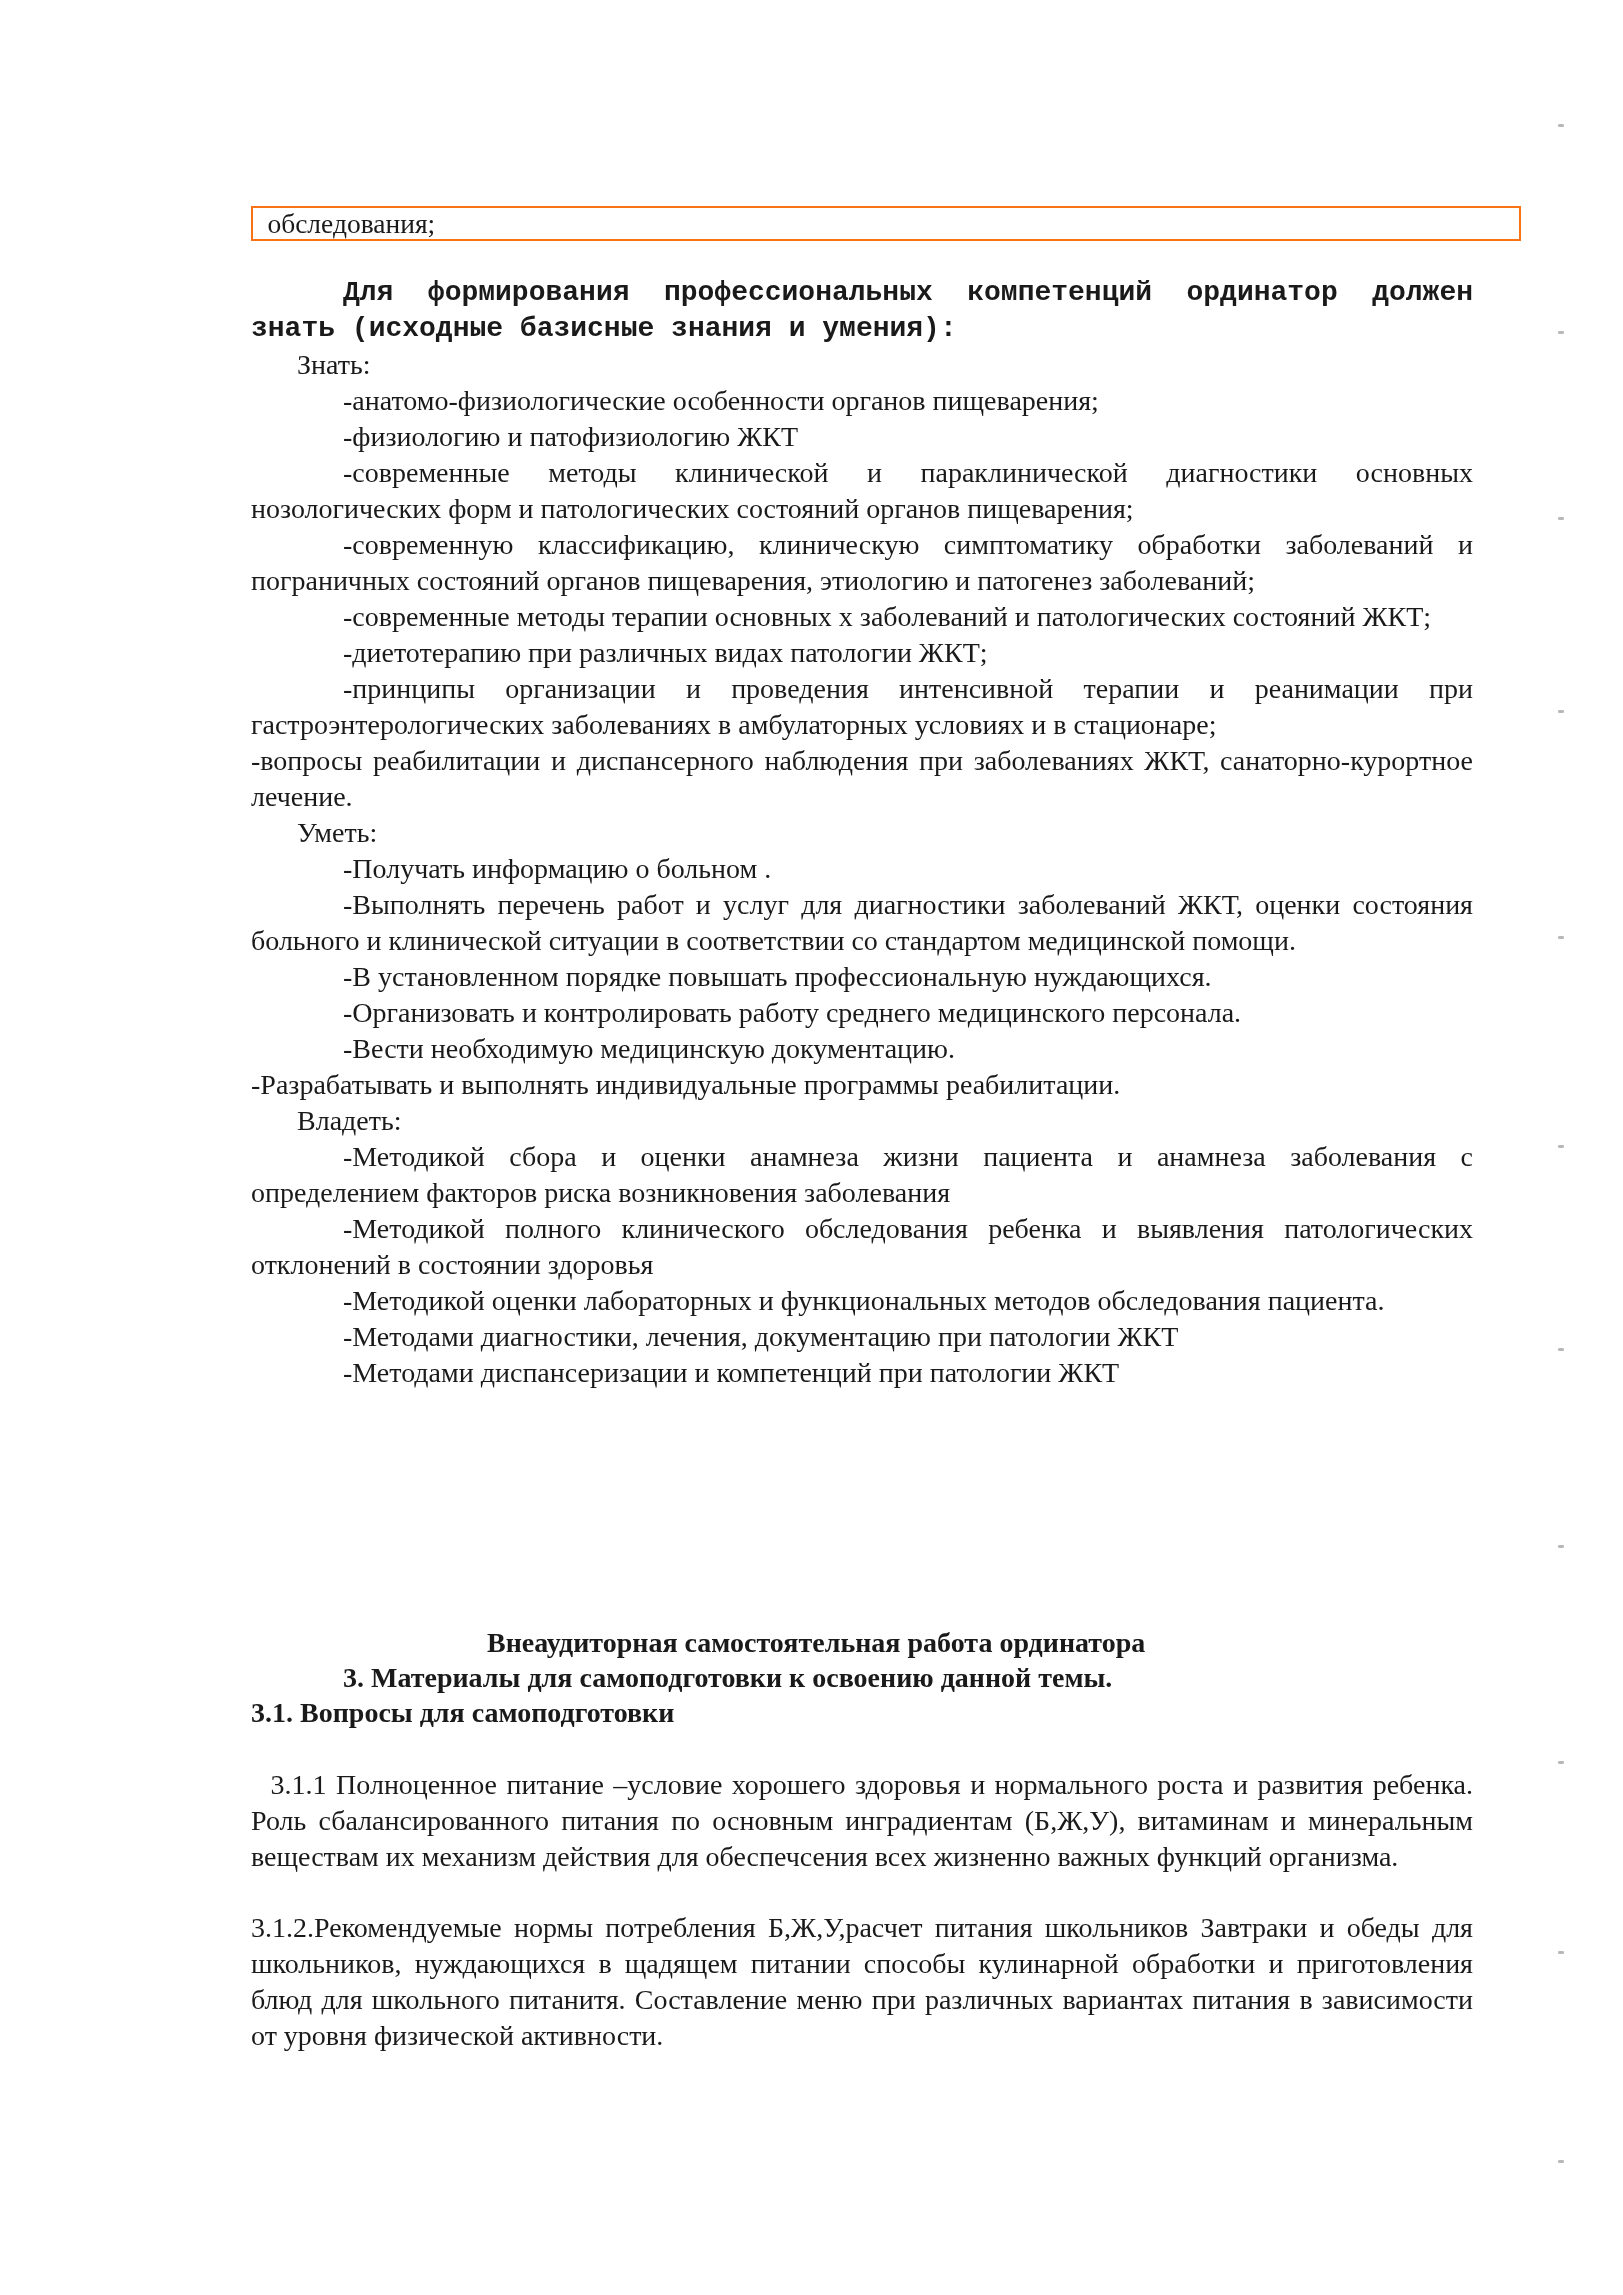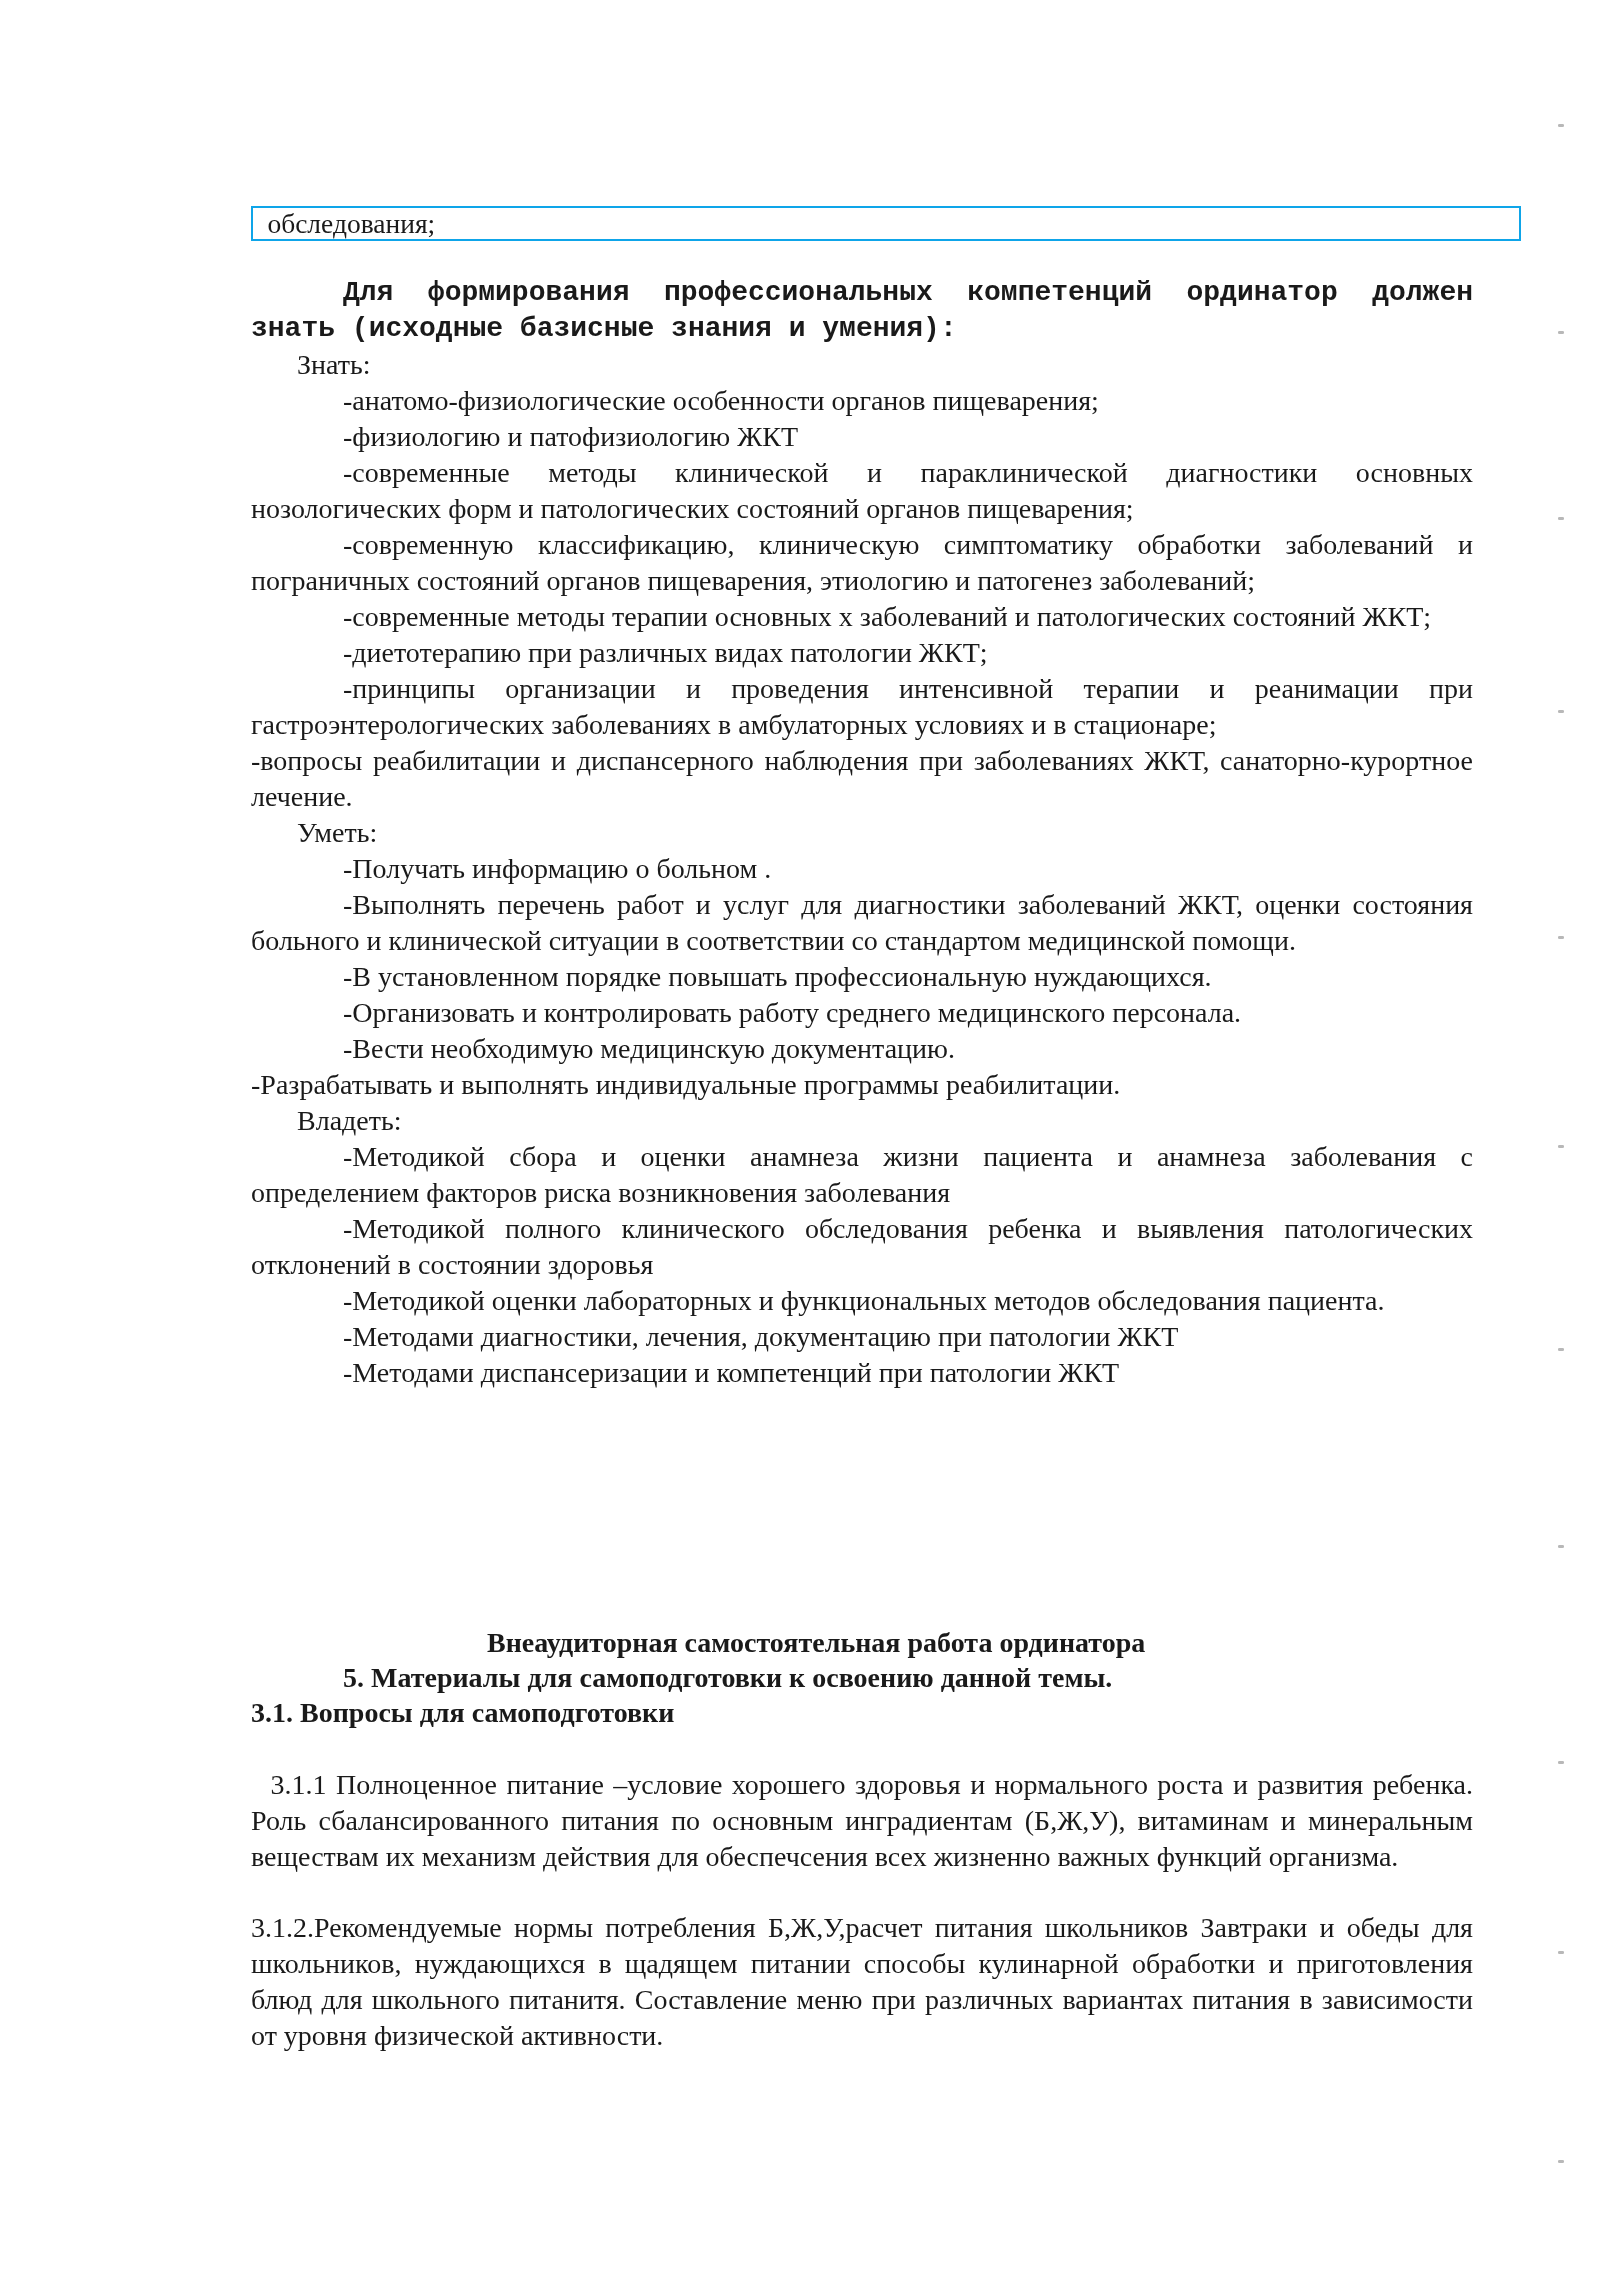--- a/index.html
+++ b/index.html
@@ -14,21 +14,21 @@
     overflow: hidden;
     font-family: "Liberation Serif", "DejaVu Serif", serif;
     color: #1a1a1a;
   }
   .carryover-box {
     position: absolute;
     left: 251px;
     top: 206px;
     width: 1270px;
     height: 35px;
-    border: 2px solid #0ea5e9;
+    border: 2px solid #f97316;
     box-sizing: border-box;
     font-size: 27.5px;
     line-height: 31px;
     padding-left: 14.4px;
   }
   .body-text {
     position: absolute;
     left: 251px;
     top: 275px;
     width: 1222px;
@@ -109,21 +109,21 @@
   <p class="p label">Владеть:</p>
   <p class="p indent2">-Методикой сбора и оценки анамнеза жизни пациента и анамнеза заболевания с определением факторов риска возникновения заболевания</p>
   <p class="p indent2">-Методикой полного клинического обследования ребенка и выявления патологических отклонений в состоянии здоровья</p>
   <p class="p indent2">-Методикой оценки лабораторных и функциональных методов обследования пациента.</p>
   <p class="p indent2">-Методами диагностики, лечения, документацию при патологии ЖКТ</p>
   <p class="p indent2">-Методами диспансеризации и компетенций при патологии ЖКТ</p>
 </div>
 
 <div class="heading-block">
   <div class="h1">Внеаудиторная самостоятельная работа ординатора</div>
-  <div class="h2">5. Материалы для самоподготовки к освоению данной темы.</div>
+  <div class="h2">3. Материалы для самоподготовки к освоению данной темы.</div>
   <div class="h3">3.1. Вопросы для самоподготовки</div>
 </div>
 
 <div class="questions">
   <p class="p q1">3.1.1 Полноценное питание –условие хорошего здоровья и нормального роста и развития ребенка. Роль сбалансированного питания по основным ингрaдиентам (Б,Ж,У), витаминам и минеральным веществам их механизм действия для обеспечсения всех жизненно важных функций организма.</p>
   <div class="gap"></div>
   <p class="p">3.1.2.Рекомендуемые нормы потребления Б,Ж,У,расчет питания школьников Завтраки и обеды для школьников, нуждающихся в щадящем питании способы кулинарной обработки и приготовления блюд для школьного питанитя.  Составление меню при различных вариантах питания в зависимости от уровня физической активности.</p>
 </div>
 
 <div id="specks">

